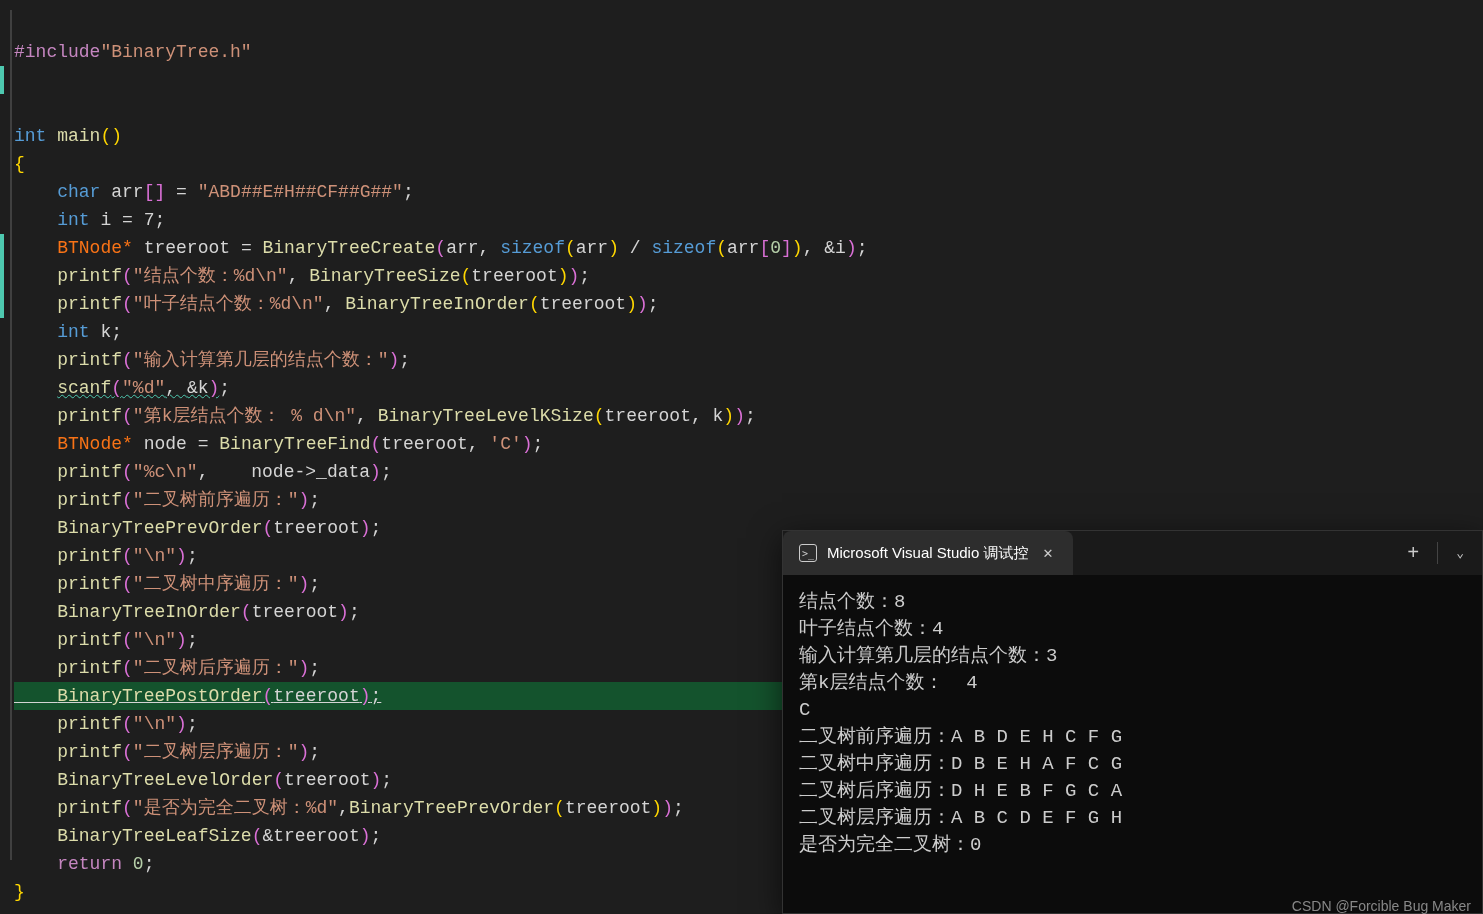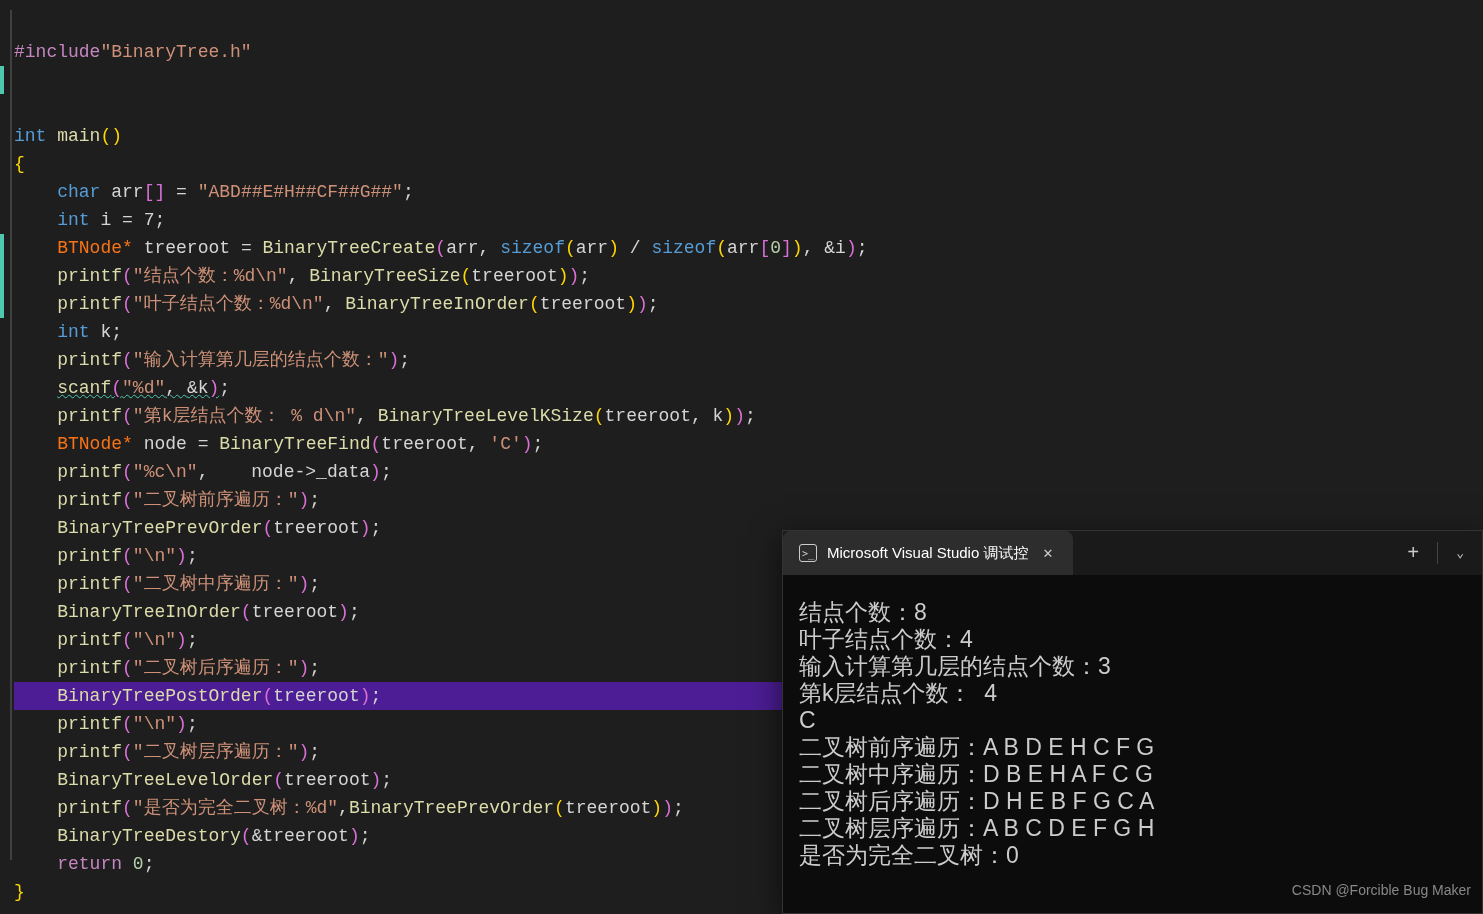--- a/index.html
+++ b/index.html
@@ -22,21 +22,21 @@
   .tok-string { color: #ce9178; }
   .tok-func { color: #dcdcaa; }
   .tok-ident { color: #d4d4d4; }
   .tok-paren { color: #ffd700; }
   .tok-paren2 { color: #da70d6; }
   .tok-num { color: #b5cea8; }
   .tok-type { color: #f97316; }
   .tok-charlit { color: #ce9178; }
   .tok-macro { color: #c586c0; margin-top: 20px; }
   .tok-member { color: #d4d4d4; margin-left: 32px; }
-  .highlight-line { background: #4c1d95; display: inline-block; width: 100%; }
+  .highlight-line { background: #14532d; display: inline-block; width: 100%; text-decoration: underline; }
   .green-marker {
     position: absolute;
     left: 0;
     width: 4px;
     background: #4ec9b0;
   }
   .marker1 { top: 66px; height: 28px; }
   .marker2 { top: 234px; height: 84px; }
   .gray-bar {
     position: absolute;
@@ -108,31 +108,31 @@
   .terminal-actions span, .terminal-actions svg {
     color: #ccc;
     cursor: pointer;
   }
   .terminal-divider {
     width: 1px;
     height: 22px;
     background: #444;
   }
   .terminal-body {
-    padding: 24px 16px;
-    font-family: Liberation Sans, sans-serif;
-    font-size: 23px;
+    padding: 14px 16px;
+    font-family: Liberation Mono, monospace;
+    font-size: 19px;
     line-height: 27px;
     color: #cccccc;
     white-space: pre;
   }
   .watermark {
     position: absolute;
     right: 12px;
-    bottom: 16px;
+    bottom: 0;
     color: #888;
     font-family: -apple-system, "Segoe UI", sans-serif;
     font-size: 14px;
   }
   .plus-icon { font-size: 20px; font-weight: 300; }
   .chevron-icon { font-size: 13px; }
 </style>
 </head>
 <body>
 
@@ -162,21 +162,21 @@
     <span class="tok-func">printf</span><span class="tok-paren2">(</span><span class="tok-string">"\n"</span><span class="tok-paren2">)</span>;
     <span class="tok-func">printf</span><span class="tok-paren2">(</span><span class="tok-string">"二叉树中序遍历："</span><span class="tok-paren2">)</span>;
     <span class="tok-func">BinaryTreeInOrder</span><span class="tok-paren2">(</span>treeroot<span class="tok-paren2">)</span>;
     <span class="tok-func">printf</span><span class="tok-paren2">(</span><span class="tok-string">"\n"</span><span class="tok-paren2">)</span>;
     <span class="tok-func">printf</span><span class="tok-paren2">(</span><span class="tok-string">"二叉树后序遍历："</span><span class="tok-paren2">)</span>;
 <span class="highlight-line">    <span class="tok-func">BinaryTreePostOrder</span><span class="tok-paren2">(</span>treeroot<span class="tok-paren2">)</span>;</span>
     <span class="tok-func">printf</span><span class="tok-paren2">(</span><span class="tok-string">"\n"</span><span class="tok-paren2">)</span>;
     <span class="tok-func">printf</span><span class="tok-paren2">(</span><span class="tok-string">"二叉树层序遍历："</span><span class="tok-paren2">)</span>;
     <span class="tok-func">BinaryTreeLevelOrder</span><span class="tok-paren2">(</span>treeroot<span class="tok-paren2">)</span>;
     <span class="tok-func">printf</span><span class="tok-paren2">(</span><span class="tok-string">"是否为完全二叉树：%d"</span>,<span class="tok-func">BinaryTreePrevOrder</span><span class="tok-paren">(</span>treeroot<span class="tok-paren">)</span><span class="tok-paren2">)</span>;
-    <span class="tok-func">BinaryTreeDestory</span><span class="tok-paren2">(</span>&amp;treeroot<span class="tok-paren2">)</span>;
+    <span class="tok-func">BinaryTreeLeafSize</span><span class="tok-paren2">(</span>&amp;treeroot<span class="tok-paren2">)</span>;
     <span class="tok-macro">return</span> <span class="tok-num">0</span>;
 <span class="tok-paren">}</span>
 </div>
 
 <div class="terminal-window">
   <div class="terminal-titlebar">
     <div class="terminal-tab">
       <span class="terminal-tab-icon">&gt;_</span>
       <span>Microsoft Visual Studio 调试控</span>
       <span class="terminal-close">✕</span>

